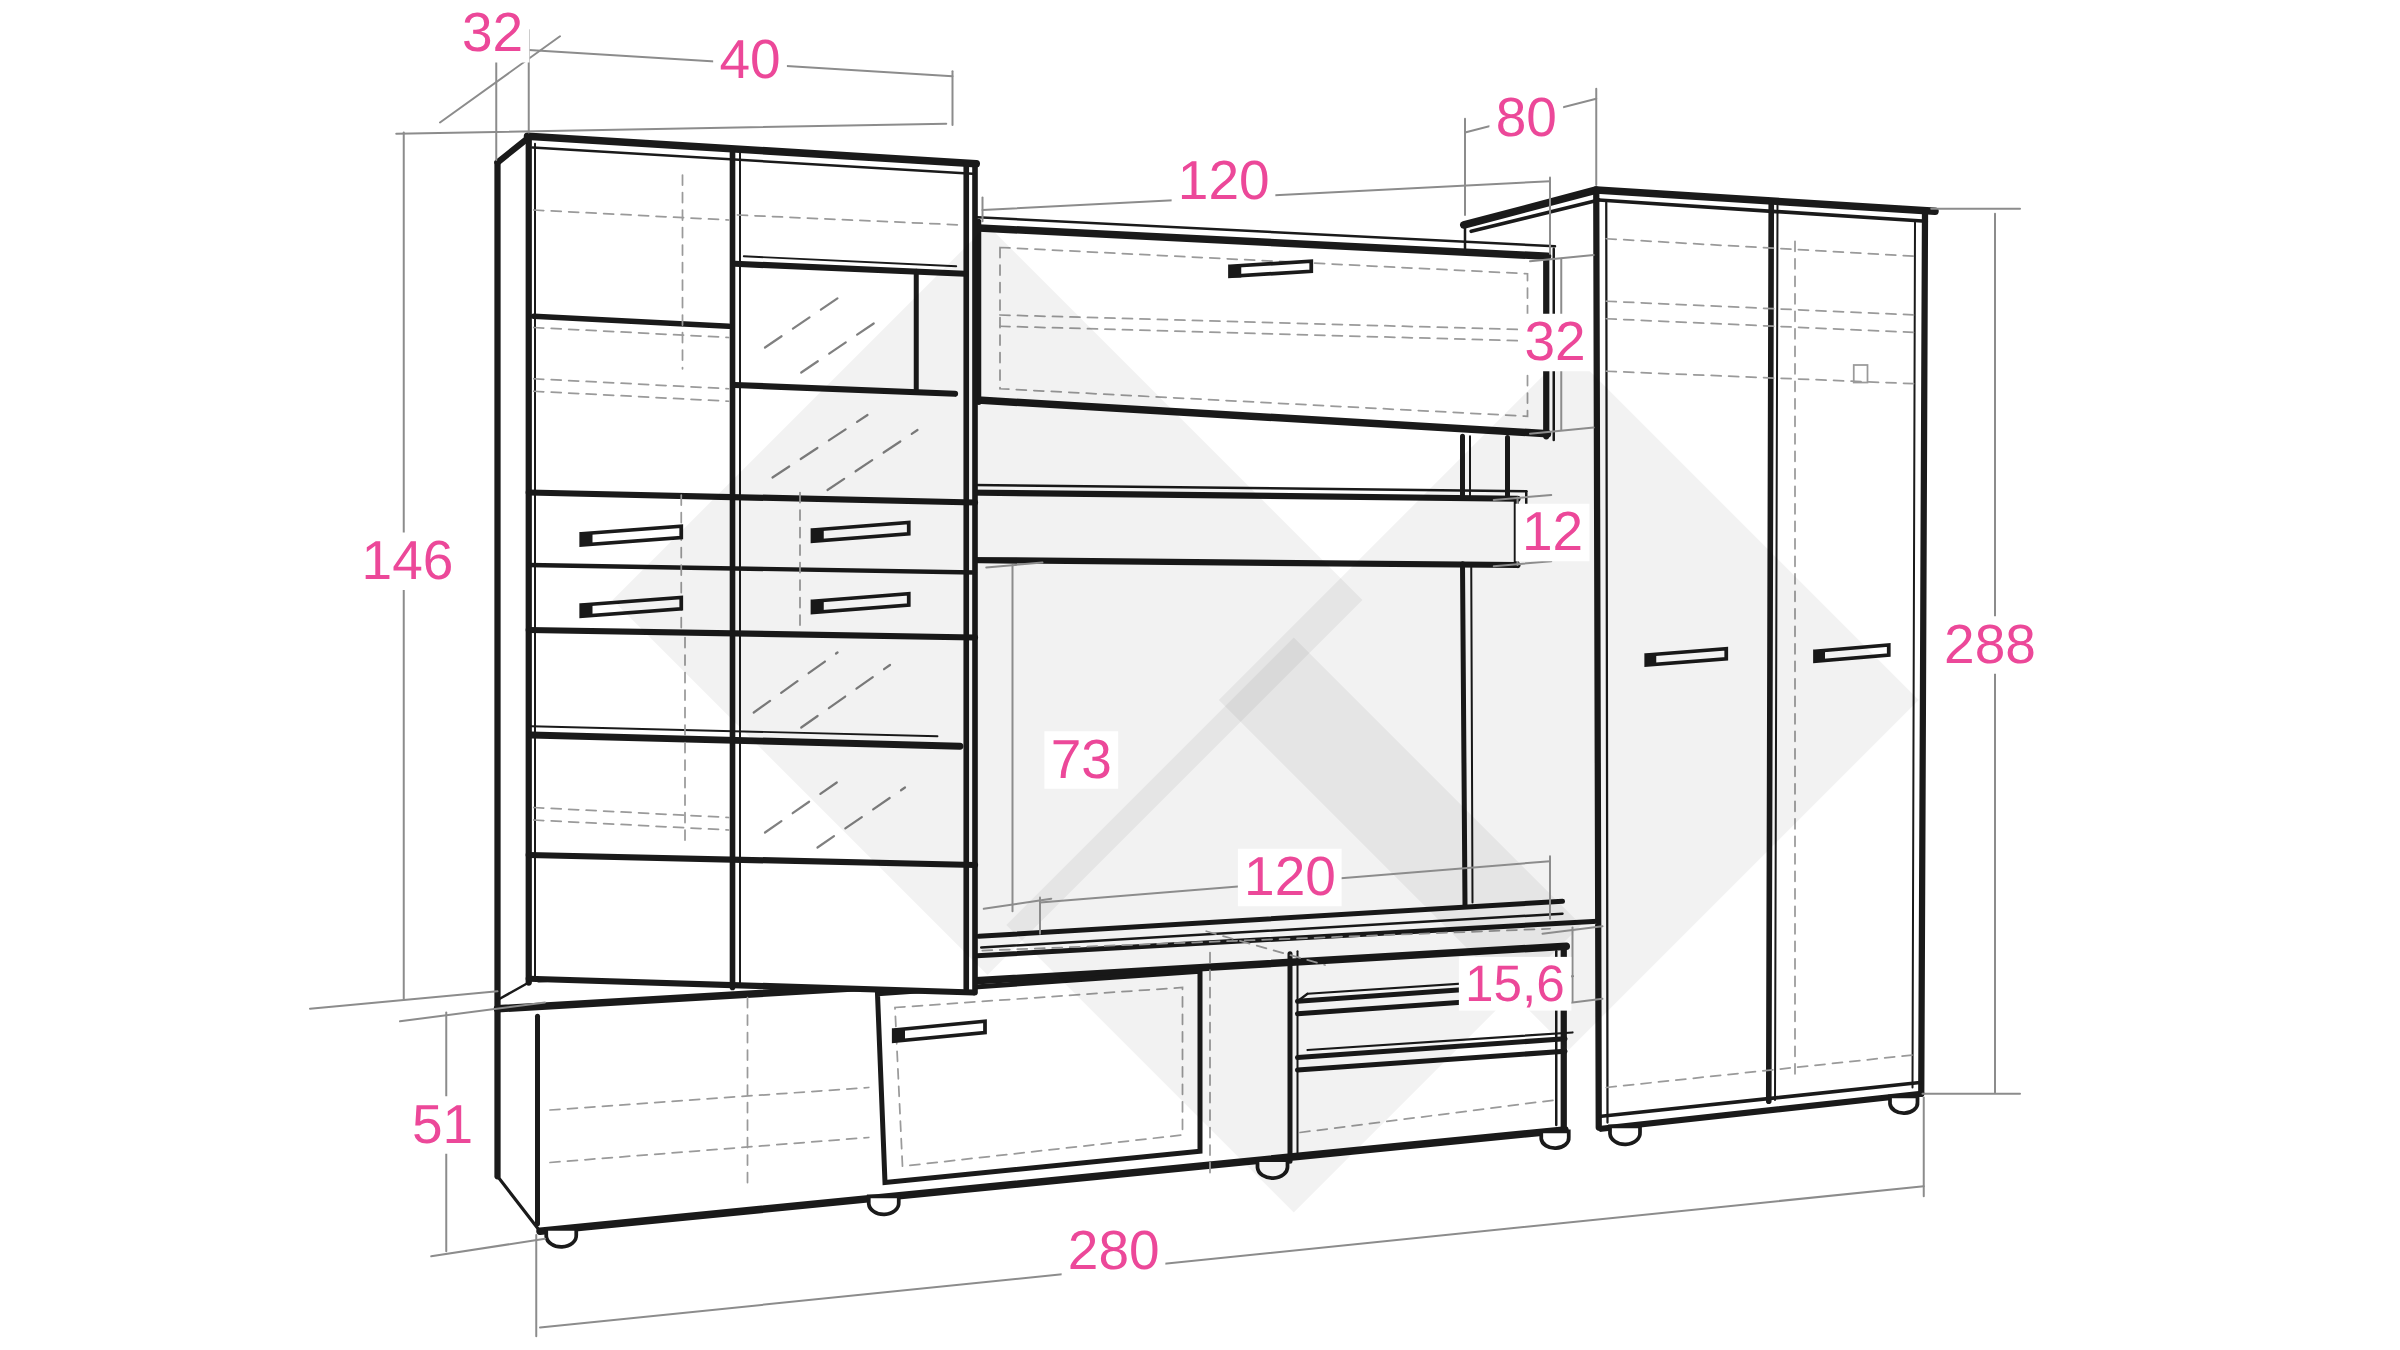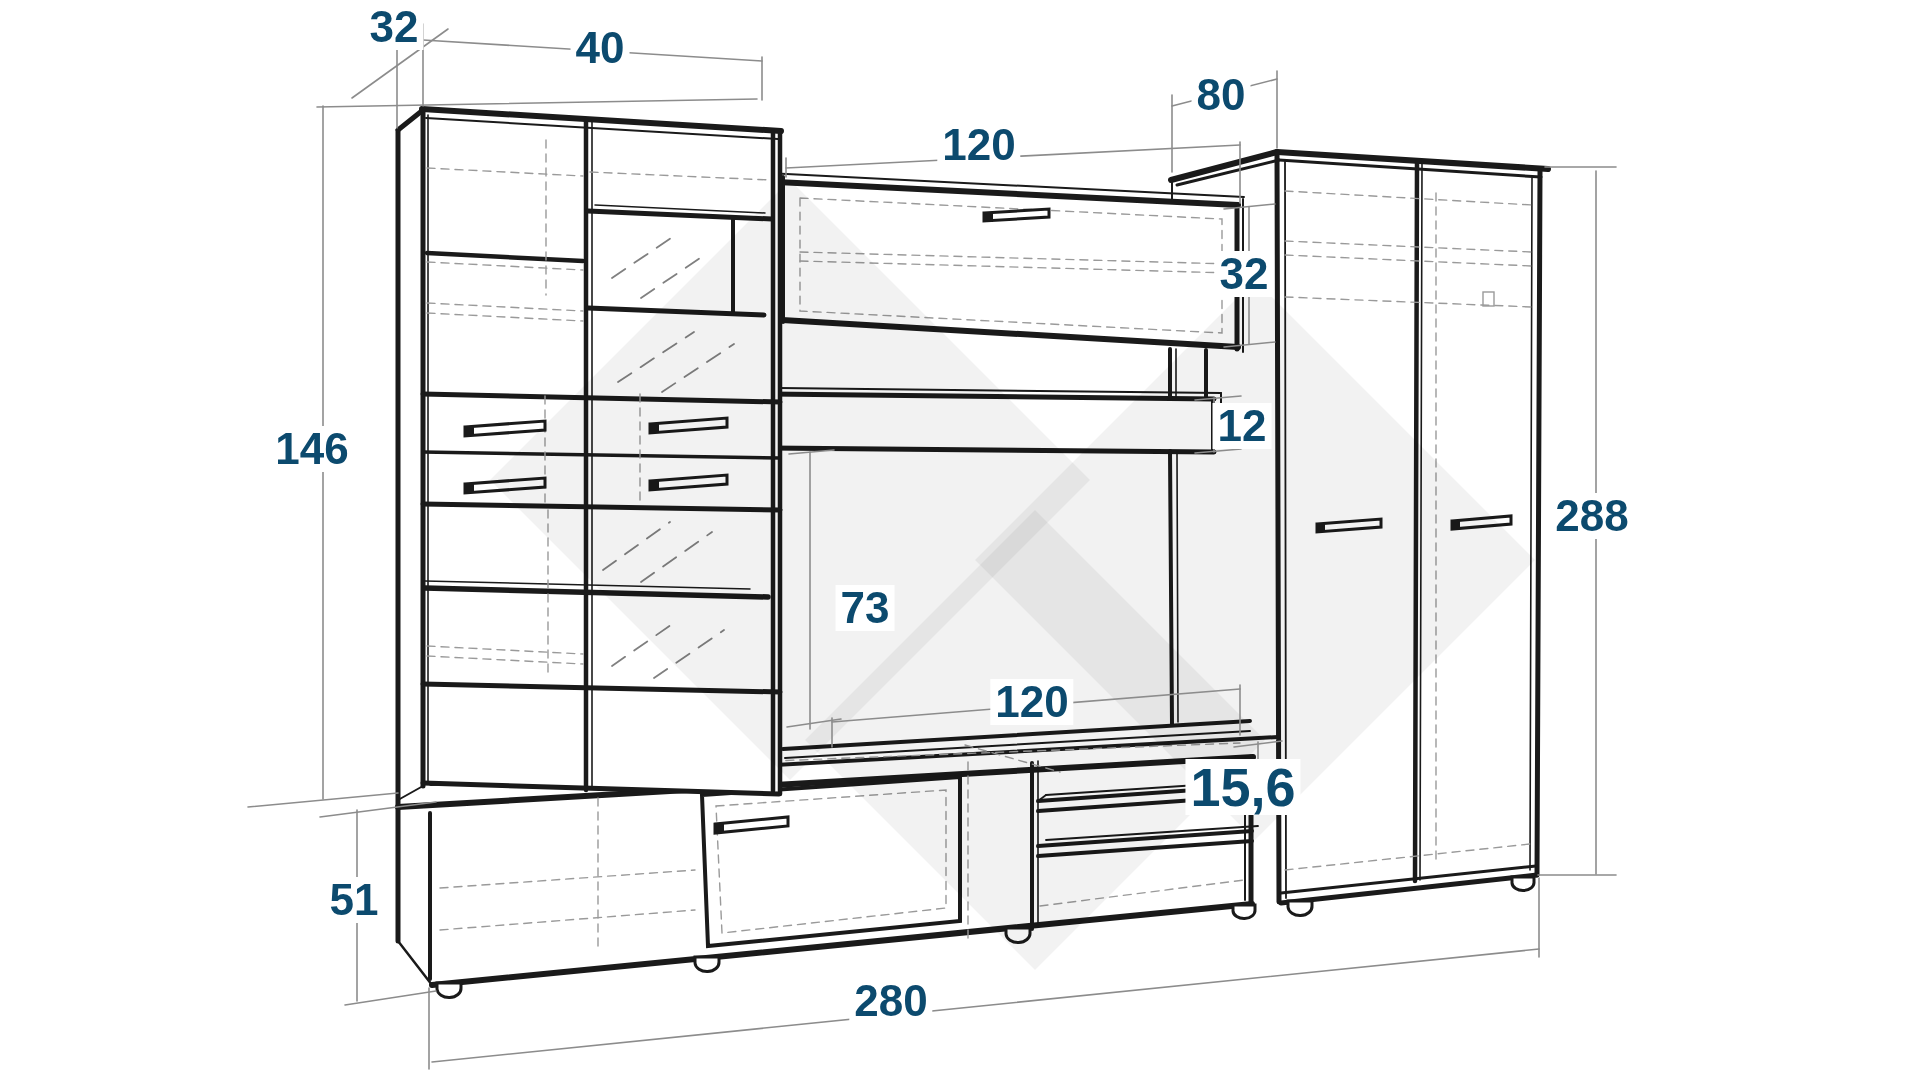--- a/index.html
+++ b/index.html
@@ -3,24 +3,24 @@
 <meta charset="utf-8">
 <style>
   html,body{margin:0;padding:0;background:#fff;}
   .stage{
     position:relative;width:1920px;height:1080px;overflow:hidden;background:#fff;
     font-family:"Liberation Sans", sans-serif;
   }
   .stage svg{position:absolute;left:0;top:0;}
   .dim{
     position:absolute;transform:translate(-50%,-50%);
-    font-weight:700;font-size:44px;line-height:1;color:#0c4a6e;
+    font-weight:400;font-size:44px;line-height:1;color:#ec4899;
     background:#fff;padding:1px 5px;letter-spacing:0px;white-space:nowrap;text-align:center;
   }
-  .dim.small{font-size:54px;margin-left:31px;}
+  .dim.small{font-size:41px;}
 </style>
 </head>
 <body>
 
 <div class="stage">
 
   <svg width="1920" height="1080" viewBox="0 0 1920 1080">
     <rect x="0" y="0" width="1920" height="1080" fill="#ffffff"></rect>
 
     <g fill="none" stroke="#1a1a1a" stroke-linecap="round">
@@ -272,21 +272,21 @@
       <path d="M1538,875 L1616,875"></path>
     </g>
   </svg>
 
   <div class="dim" style="left:394px;top:27px">32</div>
   <div class="dim" style="left:600px;top:48px">40</div>
   <div class="dim" style="left:979px;top:145px">120</div>
   <div class="dim" style="left:1221px;top:95px">80</div>
   <div class="dim" style="left:1244px;top:274px">32</div>
   <div class="dim" style="left:1242px;top:426px">12</div>
-  <div class="dim" style="left:312px;top:449px">146</div>
+  <div class="dim" style="left:326px;top:449px">146</div>
   <div class="dim" style="left:865px;top:608px">73</div>
   <div class="dim" style="left:1032px;top:702px">120</div>
   <div class="dim small" style="left:1212px;top:787px">15,6</div>
   <div class="dim" style="left:354px;top:900px">51</div>
   <div class="dim" style="left:891px;top:1001px">280</div>
   <div class="dim" style="left:1592px;top:516px">288</div>
 
 </div>
 
 </body></html>

